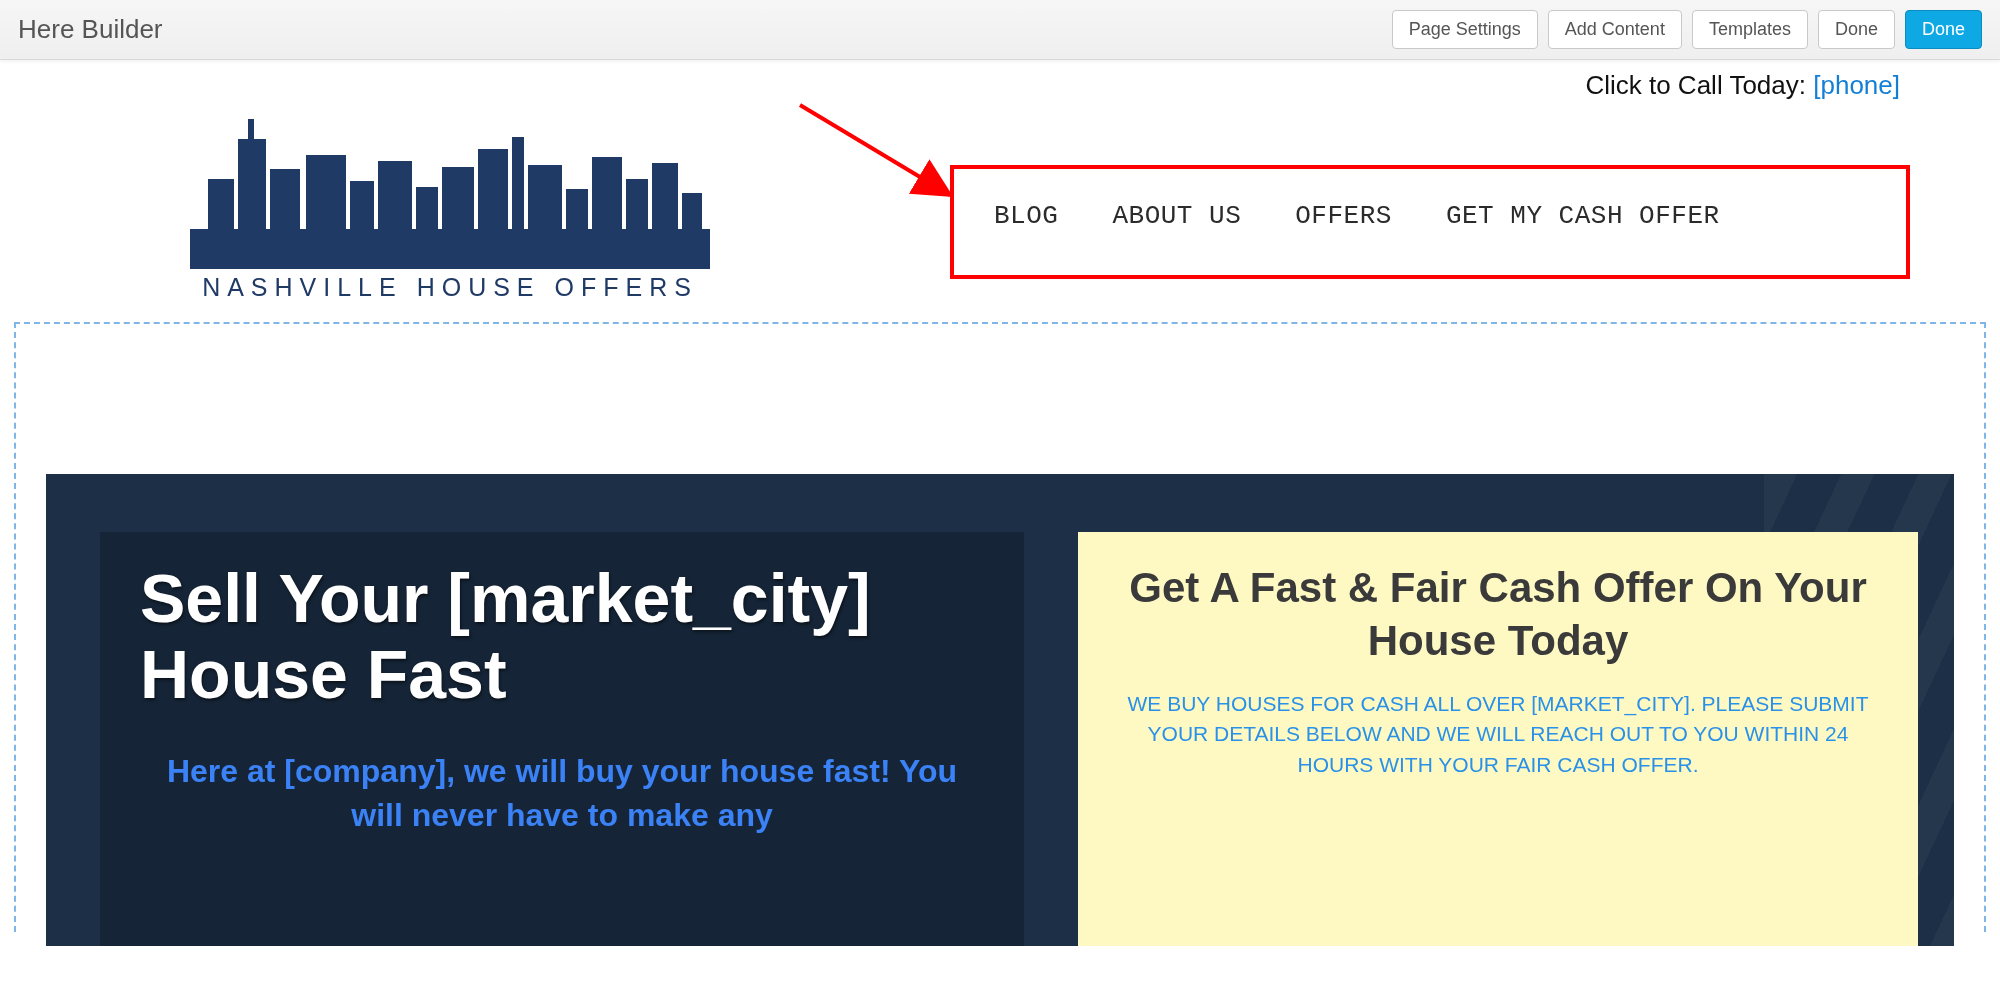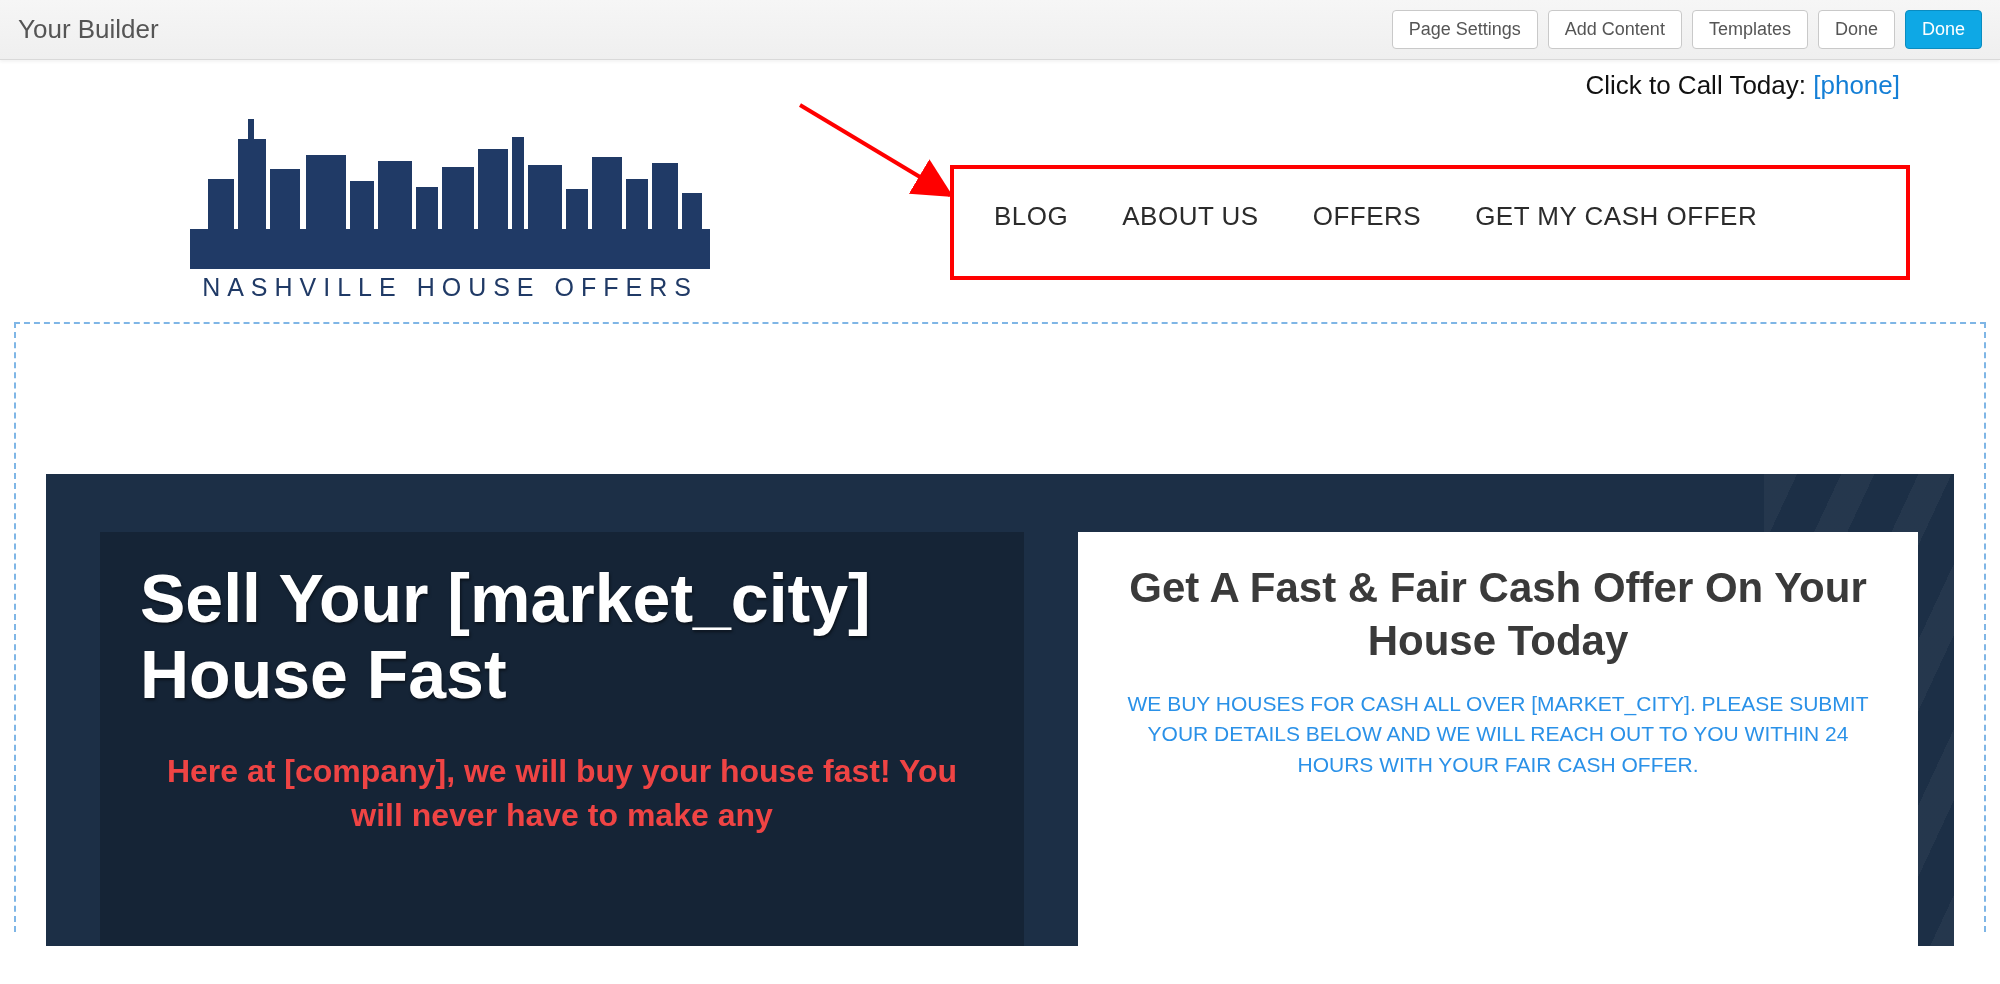--- a/index.html
+++ b/index.html
@@ -58,21 +58,21 @@
   }
 
   .nav-box {
     position: absolute;
     left: 950px;
     top: 60px;
     width: 960px;
     border: 4px solid #ff0000;
     padding: 32px 40px 44px 40px;
   }
-  .nav-list { display: flex; gap: 54px; justify-content: flex-start; }
+  .nav-list { display: flex; gap: 54px; justify-content: flex-start; font-family: Liberation Mono, monospace; }
   .nav-item { font-size: 26px; color: #2b2b2b; letter-spacing: 0.5px; cursor: pointer; white-space: nowrap; }
 
   
   .arrow-svg { position: absolute; left: 790px; top: -10px; }
 
   
   .module-area {
     margin: 0 14px;
     border: 2px dashed #7fb6e6;
     border-bottom: none;
@@ -103,30 +103,30 @@
     padding: 28px 40px;
   }
   .hero-h1 {
     color: #fff;
     font-size: 68px;
     font-weight: 700;
     line-height: 1.12;
     text-shadow: 1px 2px 3px rgba(0,0,0,0.5);
   }
   .hero-sub {
-    color: #ef4444;
+    color: #3b82f6;
     font-size: 32px;
     font-weight: 600;
     text-align: center;
     margin-top: 38px;
     line-height: 1.35;
   }
   .hero-right {
     width: 840px;
-    background: #ffffff;
+    background: #fef9c3;
     padding: 30px 36px;
     z-index:1;
   }
   .offer-h2 {
     color: #3a3a3a;
     font-size: 42px;
     font-weight: 700;
     text-align: center;
     line-height: 1.25;
   }
@@ -136,21 +136,21 @@
     text-align: center;
     margin-top: 22px;
     line-height: 1.45;
     font-weight: 500;
   }
 </style>
 </head>
 <body>
 
 <div class="pb-bar">
-  <div class="pb-title">Your Builder</div>
+  <div class="pb-title">Here Builder</div>
   <div class="pb-spacer"></div>
   <button class="pb-btn">Page Settings</button>
   <button class="pb-btn">Add Content</button>
   <button class="pb-btn">Templates</button>
   <button class="pb-btn">Done</button>
   <button class="pb-btn pb-done">Done</button>
 </div>
 
 <div class="ctc-row">
   <span>Click to Call Today: </span><a href="#" class="ctc-link">[phone]</a>

